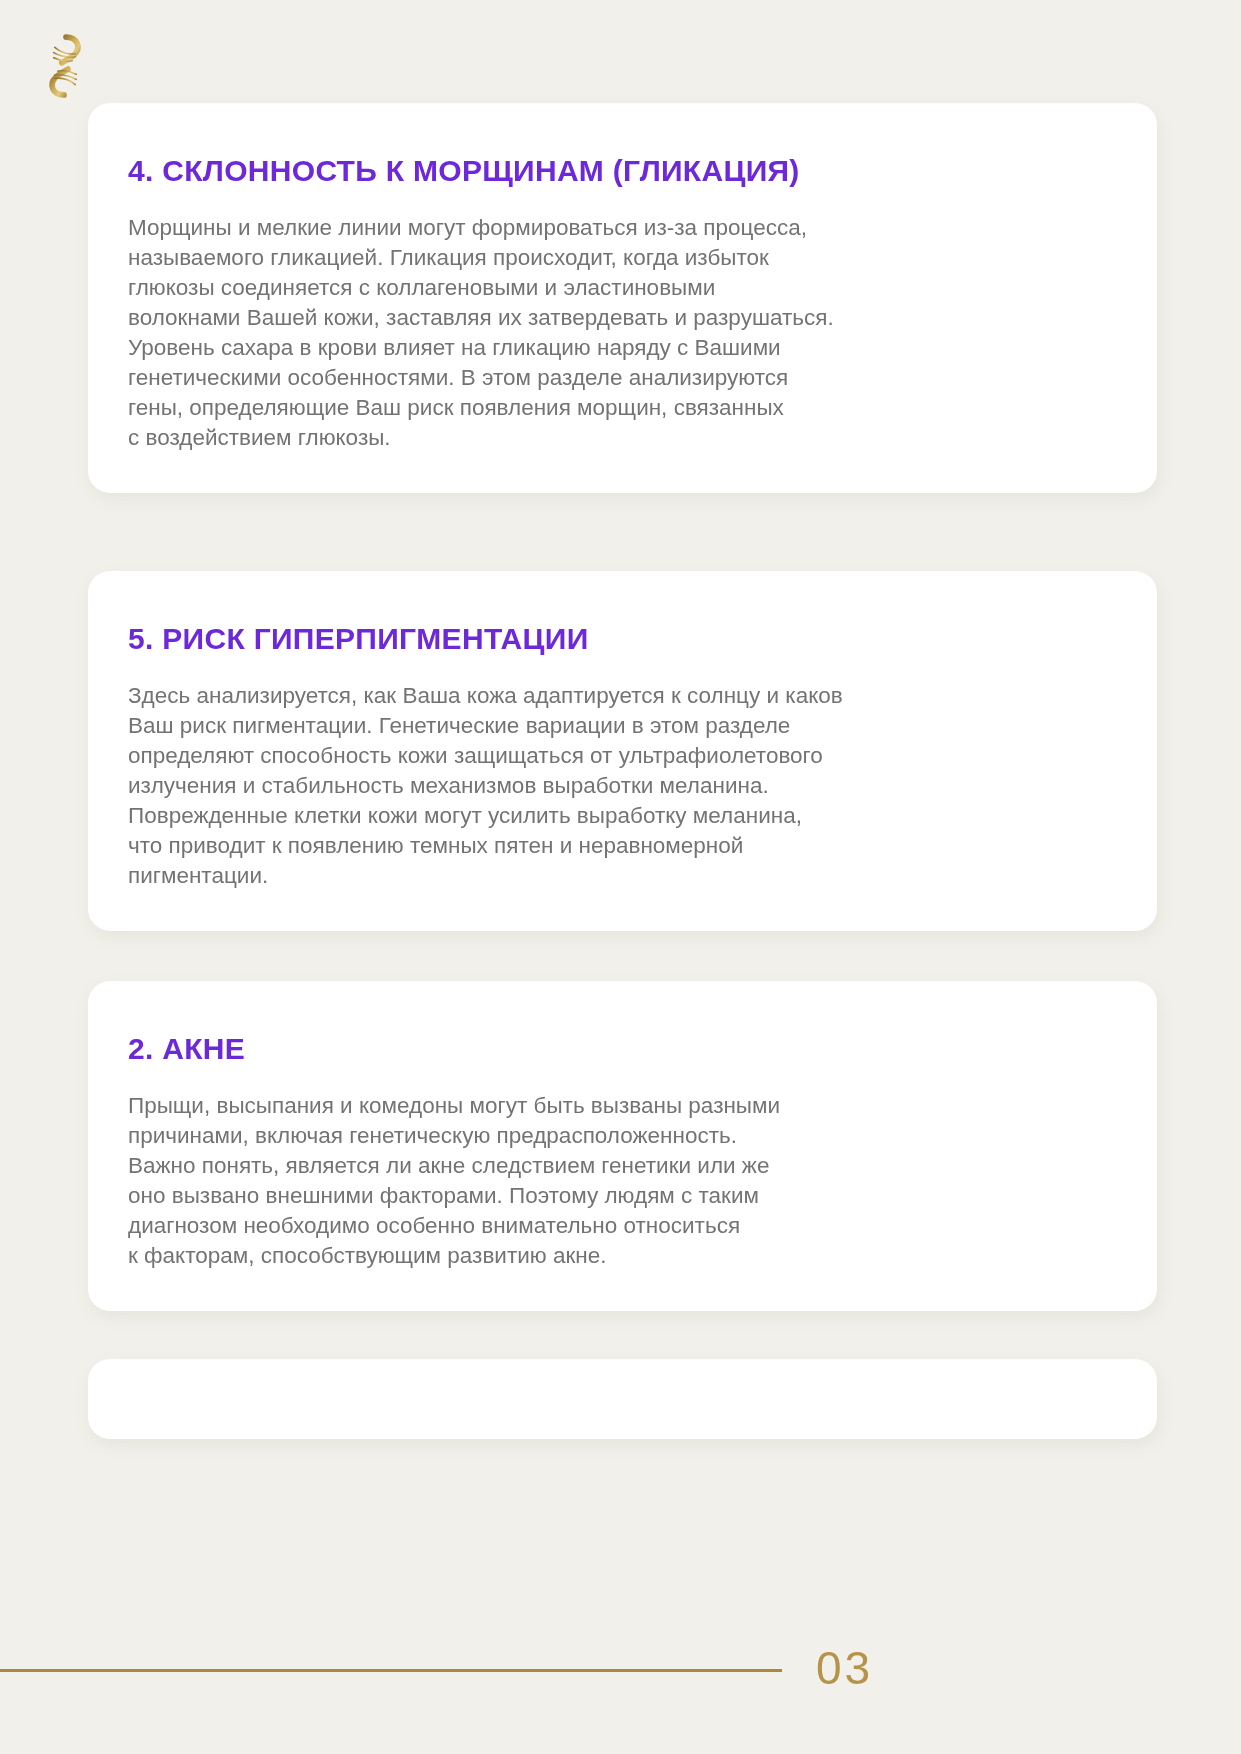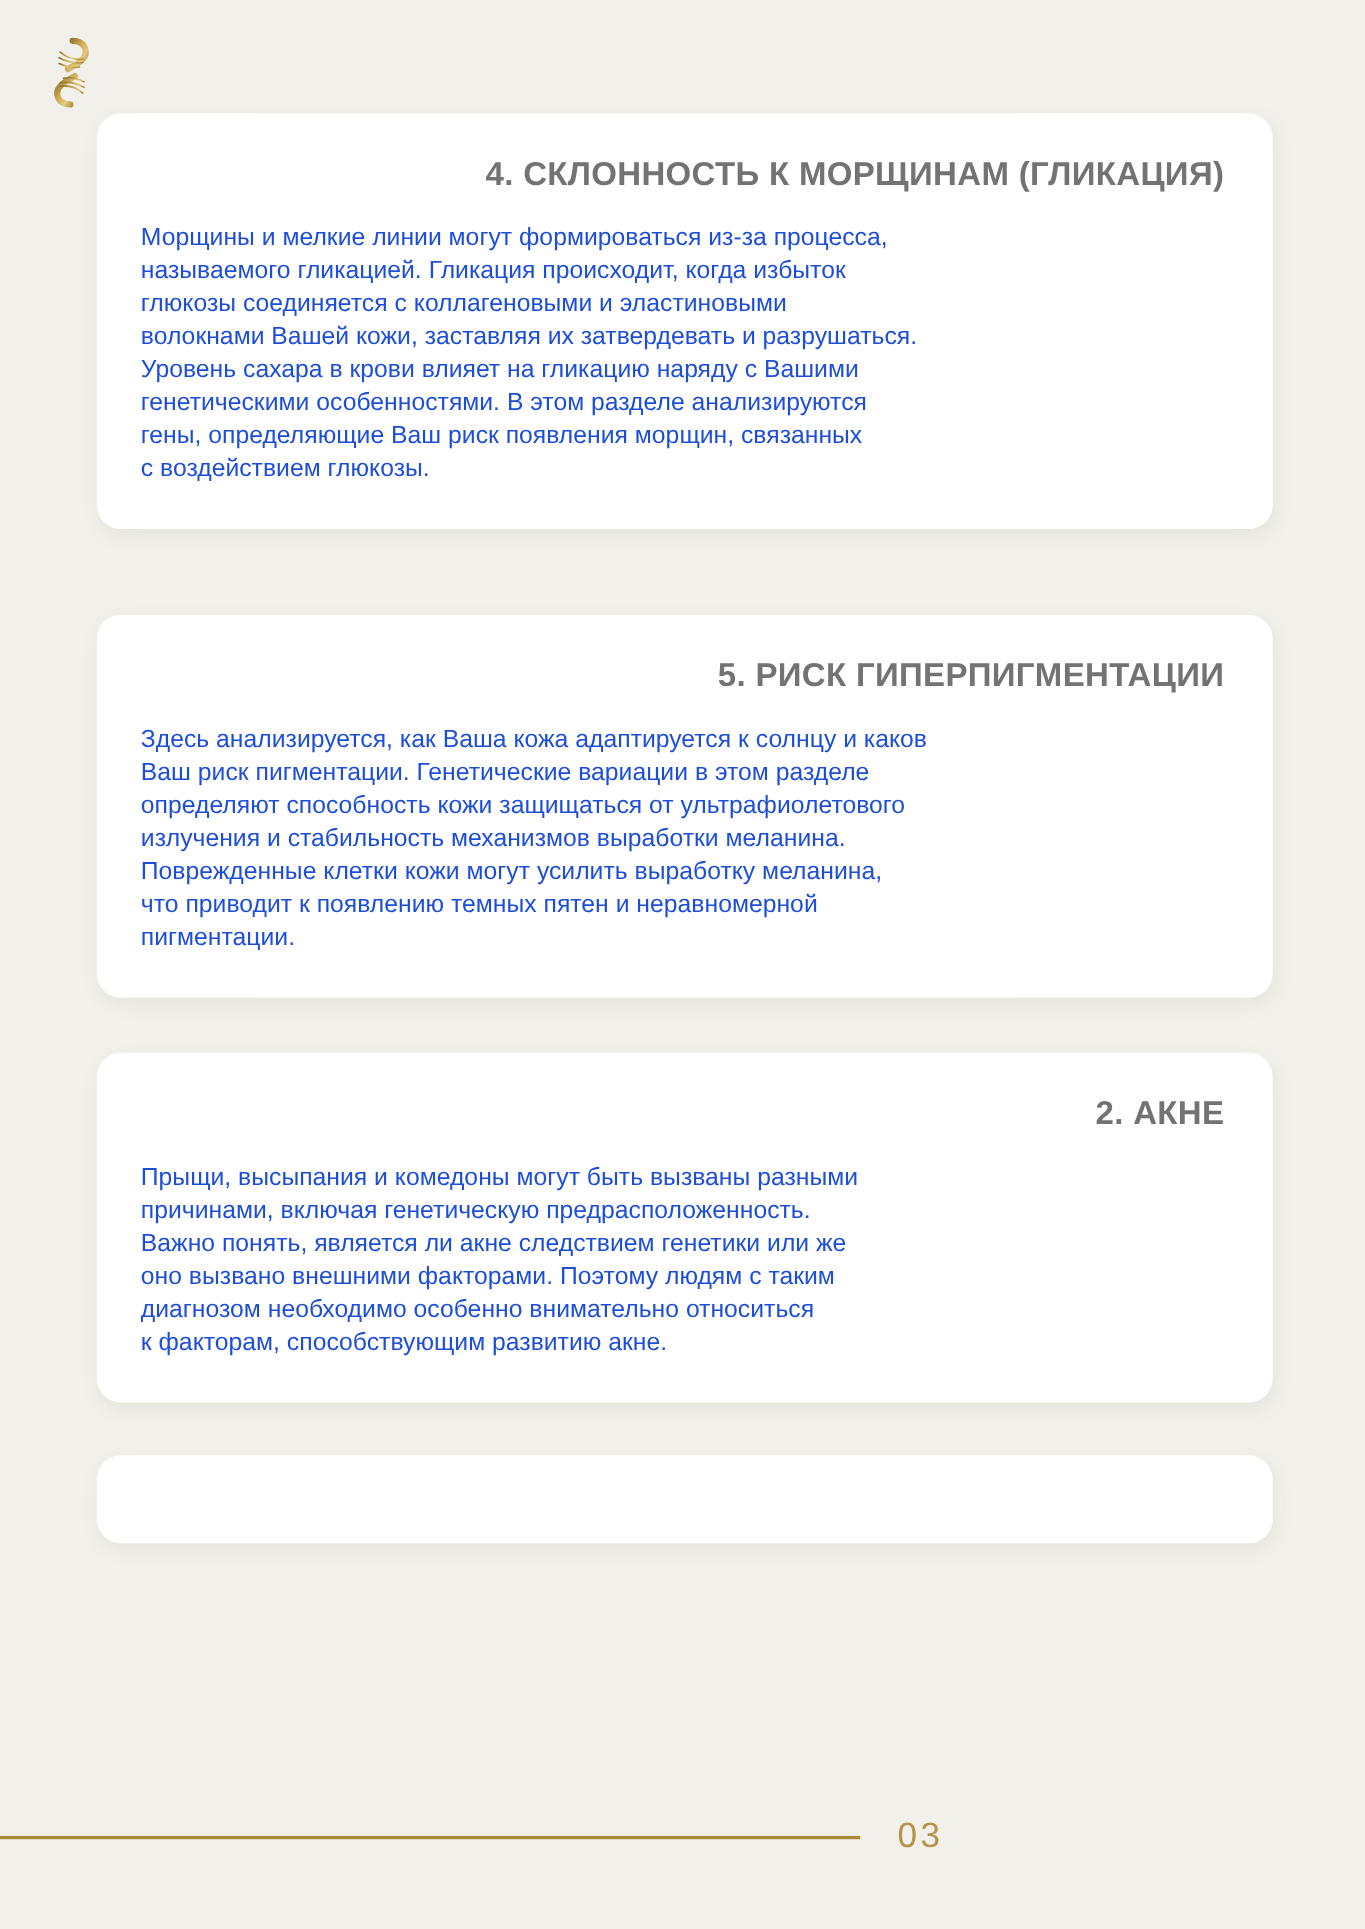--- a/index.html
+++ b/index.html
@@ -32,48 +32,47 @@
     border-radius: 22px;
     box-sizing: border-box;
     width: 1069px;
     padding: 40px 44px 40px 40px;
     box-shadow: 2px 6px 16px rgba(140, 135, 110, 0.10);
   }
   .gap1 { height: 78px; }
   .gap2 { height: 50px; }
   .gap3 { height: 48px; }
   .card h2 {
-    margin: 0 0 26px 0;
+    margin: 12px 0 26px 0;
     font-size: 30px;
     line-height: 32px;
     font-weight: 800;
     letter-spacing: 0.3px;
-    color: #737373;
-    text-align: right;
+    color: #6d28d9;
   }
   .card p {
     margin: 0;
     font-size: 22.5px;
     line-height: 30px;
-    color: #1d4ed8;
+    color: #737373;
     white-space: pre-line;
   }
   .footer-line {
     position: absolute;
     left: 0;
     top: 1669px;
     width: 782px;
     height: 3px;
     background: #aa8938;
   }
   .page-number {
     position: absolute;
     left: 816px;
     top: 1645px;
-    font-size: 32px;
+    font-size: 46px;
     line-height: 46px;
     font-weight: 300;
     letter-spacing: 3px;
     color: #b5944a;
   }
 </style>
 </head>
 <body>
 
 <div class="page">

